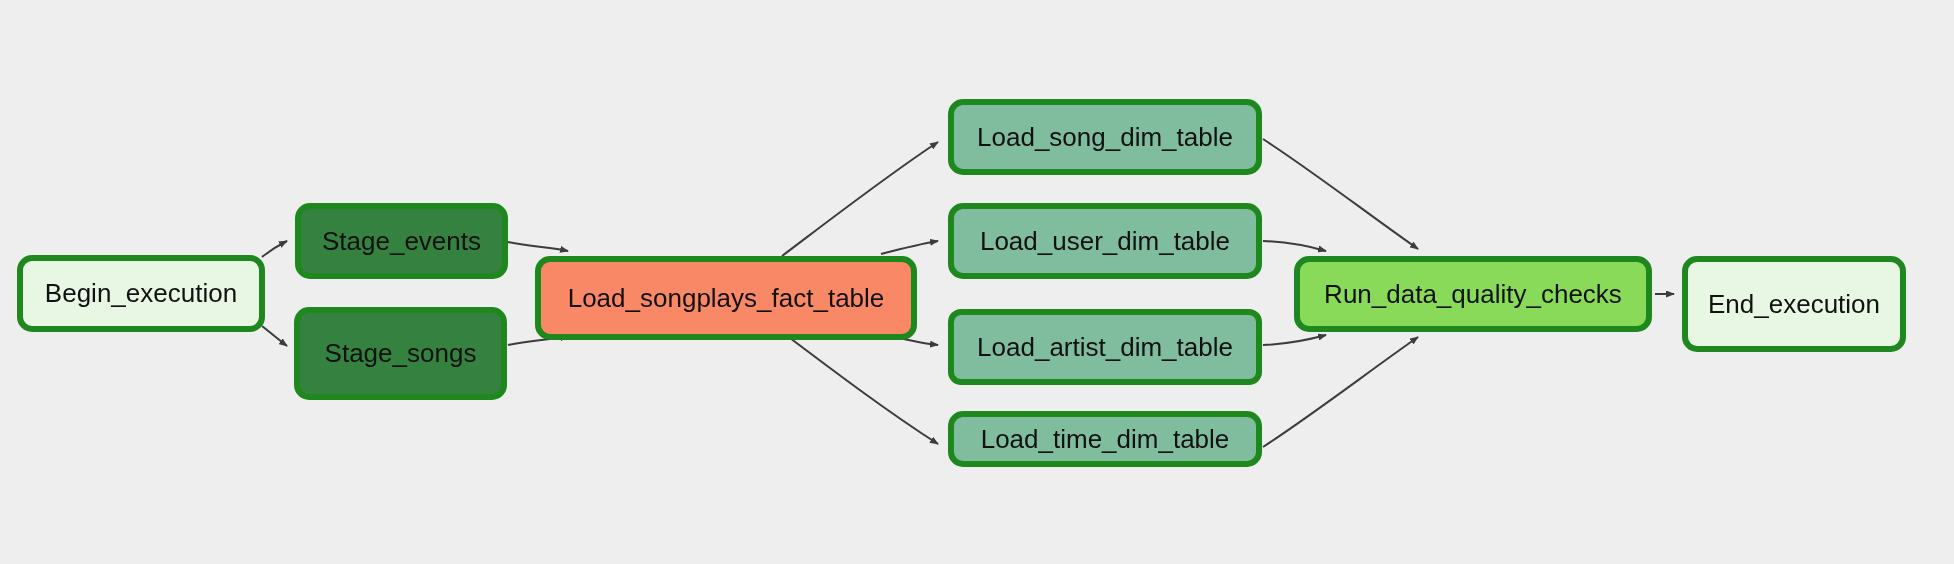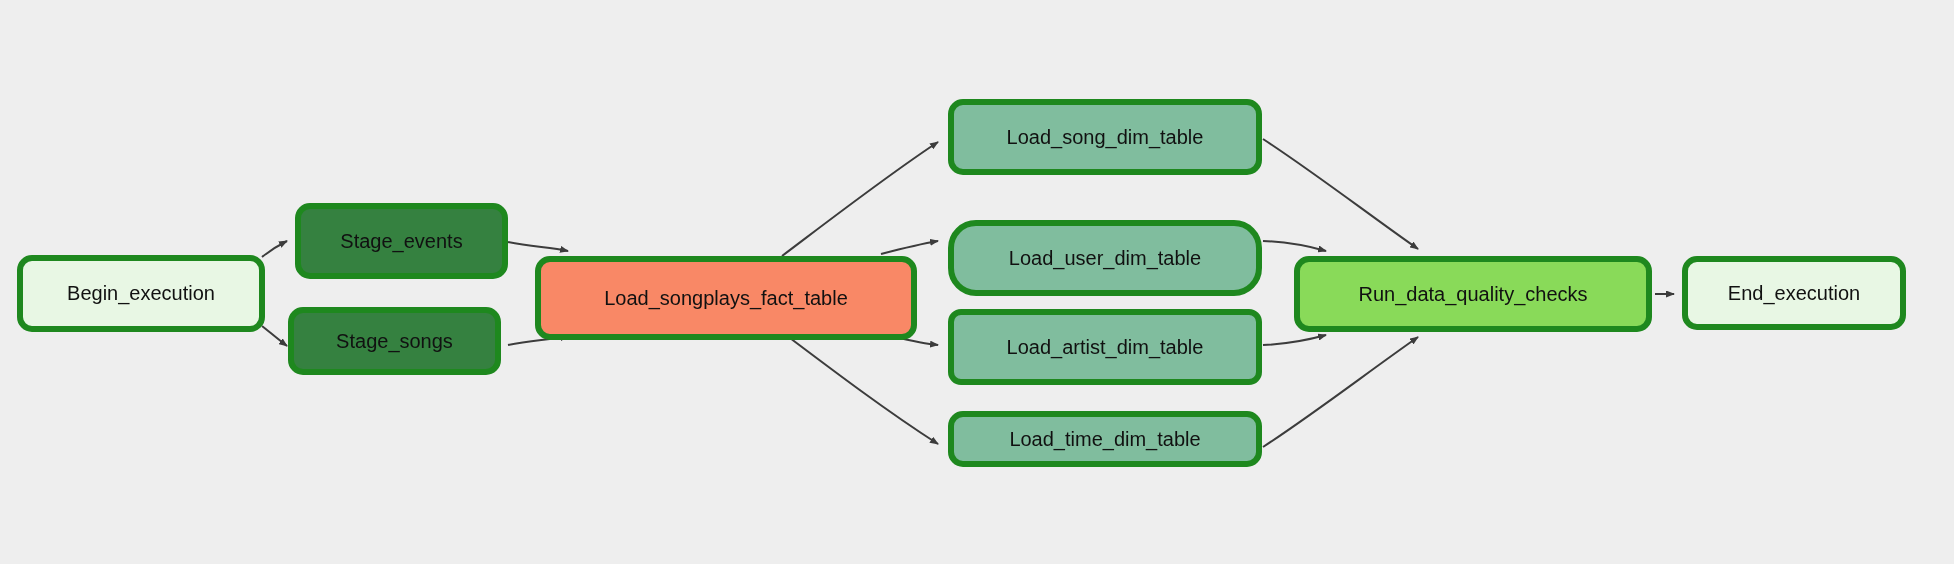--- a/index.html
+++ b/index.html
@@ -31,21 +31,21 @@
     position: absolute;
     box-sizing: border-box;
     border: 6px solid #1e881e;
     border-radius: 15px;
     display: flex;
     align-items: center;
     justify-content: center;
     cursor: pointer;
   }
   .node-label {
-    font-size: 20px;
+    font-size: 26px;
     color: #111111;
     white-space: nowrap;
     letter-spacing: 0px;
   }
   .fill-dummy   { background: #e8f7e4; }
   .fill-stage   { background: #358140; }
   .fill-fact    { background: #F98866; }
   .fill-dim     { background: #80BD9E; }
   .fill-quality { background: #89DA59; align-items: center; }
 </style>
@@ -76,45 +76,45 @@
   </svg>
 
   <div class="node fill-dummy" style="left:17px; top:255px; width:248px; height:77px;justify-content:center;">
     <span class="node-label">Begin_execution</span>
   </div>
 
   <div class="node fill-stage" style="left:295px; top:203px; width:213px; height:76px;">
     <span class="node-label">Stage_events</span>
   </div>
 
-  <div class="node fill-stage" style="left:288px; top:307px; width:213px; height:68px;justify-content:center;">
+  <div class="node fill-stage" style="left:294px; top:307px; width:213px; height:93px;justify-content:center;">
     <span class="node-label">Stage_songs</span>
   </div>
 
   <div class="node fill-fact" style="left:535px; top:256px; width:382px; height:84px;">
     <span class="node-label">Load_songplays_fact_table</span>
   </div>
 
   <div class="node fill-dim" style="left:948px; top:99px; width:314px; height:76px;">
     <span class="node-label">Load_song_dim_table</span>
   </div>
 
-  <div class="node fill-dim" style="left:948px; top:220px; width:314px; height:76px;border-radius:28px;">
+  <div class="node fill-dim" style="left:948px; top:203px; width:314px; height:76px;">
     <span class="node-label">Load_user_dim_table</span>
   </div>
 
   <div class="node fill-dim" style="left:948px; top:309px; width:314px; height:76px;border-radius:13px;">
     <span class="node-label">Load_artist_dim_table</span>
   </div>
 
   <div class="node fill-dim" style="left:948px; top:411px; width:314px; height:56px;">
     <span class="node-label">Load_time_dim_table</span>
   </div>
 
   <div class="node fill-quality" style="left:1294px; top:256px; width:358px; height:76px;">
     <span class="node-label">Run_data_quality_checks</span>
   </div>
 
-  <div class="node fill-dummy" style="left:1682px; top:256px; width:224px; height:74px;">
+  <div class="node fill-dummy" style="left:1682px; top:256px; width:224px; height:96px;">
     <span class="node-label">End_execution</span>
   </div>
 
 </div>
 
 </body></html>

